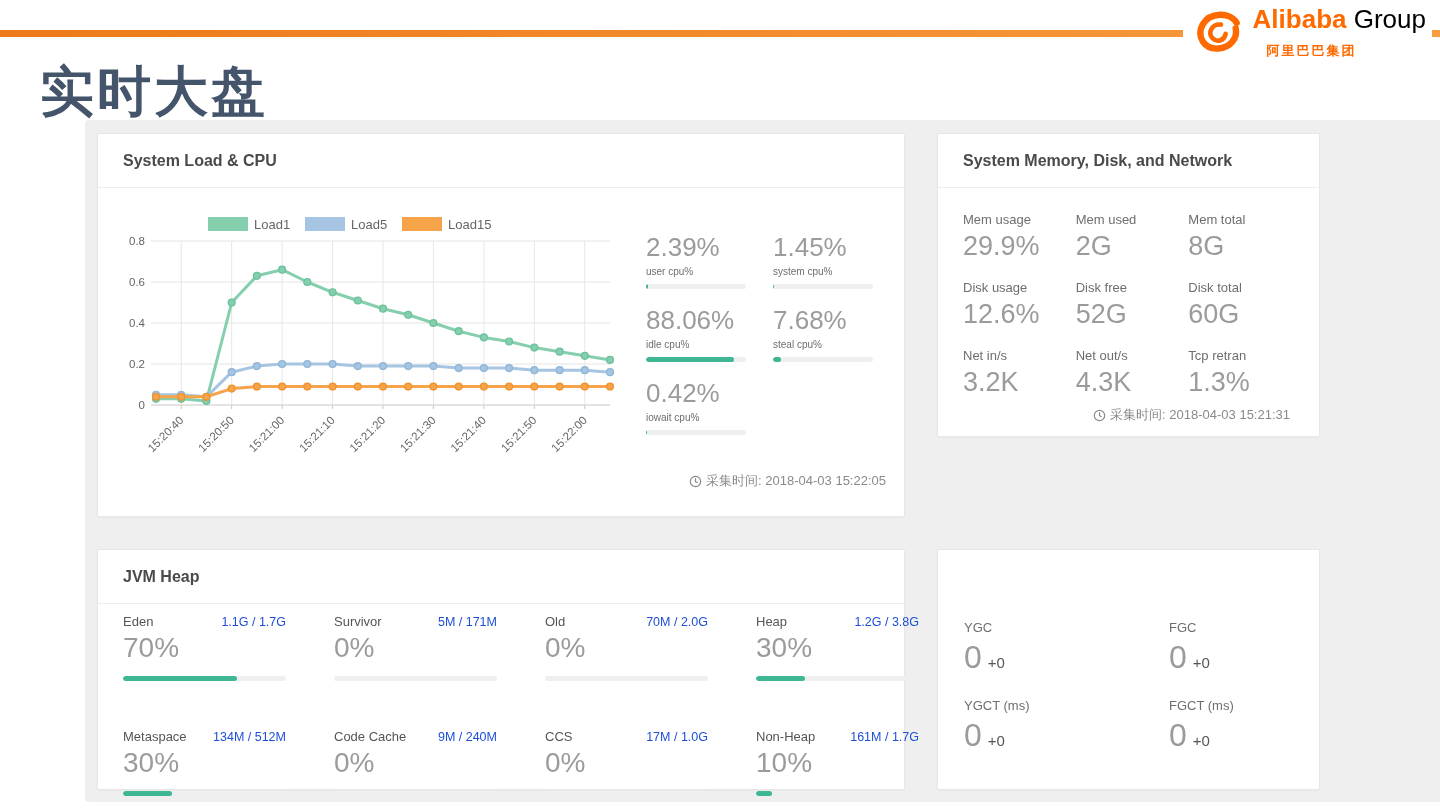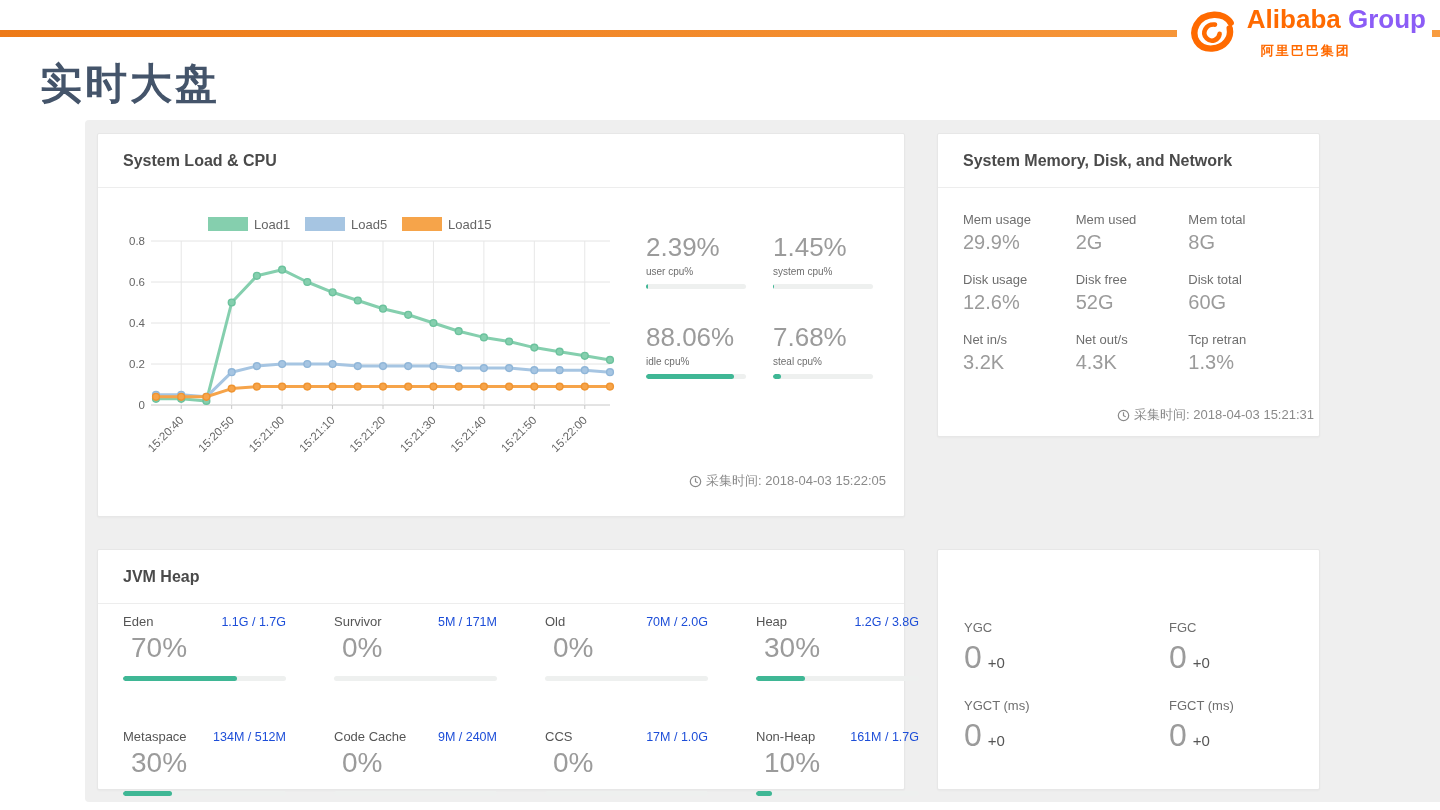--- a/index.html
+++ b/index.html
@@ -8,25 +8,25 @@
               font-family:"Liberation Sans", sans-serif; position:relative; }
 
   .top-bar { position:absolute; left:0; top:30px; width:1440px; height:7px;
              background:linear-gradient(90deg,#ed7a18,#f89c40); }
 
   .logo { position:absolute; right:8px; top:4px; display:flex; align-items:center;
           gap:4px; background:#fff; padding:2px 6px 4px 10px; z-index:5; }
   .logo-text-block { display:flex; flex-direction:column; line-height:1; }
   .logo-line1 { font-size:26px; }
   .logo-brand { color:#ff6a00; font-weight:bold; }
-  .logo-suffix { color:#8b5cf6; font-weight:bold; }
+  .logo-suffix { color:#000000; font-weight:normal; }
   .logo-cn { font-size:13px; font-weight:bold; color:#ff6a00; letter-spacing:2px;
              margin-top:12px; margin-left:14px; }
 
-  .page-title { position:absolute; left:40px; top:56px; font-size:42px; font-weight:bold;
+  .page-title { position:absolute; left:40px; top:56px; font-size:54px; font-weight:bold;
                 color:#44546a; letter-spacing:3px; }
 
   .dashboard { position:absolute; left:85px; top:120px; width:1384px; height:682px;
                background:#efefef; border-radius:4px; }
 
   .card { position:absolute; background:#fff; border:1px solid #e7e7e7; border-radius:2px;
           box-shadow:0 1px 2px rgba(0,0,0,0.03); }
   .card-load { left:12px; top:13px;  width:808px; height:384px; }
   .card-mem  { left:852px; top:13px; width:383px; height:304px; }
   .card-heap { left:12px; top:429px; width:808px; height:241px; }
@@ -37,44 +37,44 @@
   .info-icon { display:inline-block; width:15px; height:15px; border-radius:50%;
                background:#666; color:#fff; font-size:10px; font-weight:bold;
                line-height:15px; text-align:center; vertical-align:1px; margin-left:7px;
                font-family:"Liberation Serif", serif; font-style:italic; }
 
   
   .chart-wrap { position:absolute; left:0; top:75px; width:545px; height:270px; }
 
   
   .cpu-metrics { position:absolute; left:548px; top:98px; width:256px;
-                 display:grid; grid-template-columns:127px 123px; row-gap:33px; }
+                 display:grid; grid-template-columns:127px 123px; row-gap:16px; }
   .metric .value { font-size:26px; color:#9b9b9b; }
   .metric .label { font-size:10px; color:#6e6e6e; margin:3px 0 7px; }
   .bar-track { width:100px; height:5px; background:#eef0ef; border-radius:3px; overflow:hidden; }
   .bar-fill  { height:100%; background:#3fb795; border-radius:3px; }
 
   .collect-time { position:absolute; display:flex; align-items:center; gap:4px;
                   font-size:13px; color:#8a8a8a; }
   .card-load .collect-time { right:18px; top:338px; }
-  .card-mem  .collect-time { right:5px; top:272px; }
+  .card-mem  .collect-time { right:29px; top:272px; }
 
   
   .mem-grid { position:absolute; left:25px; top:78px; width:338px;
               display:grid; grid-template-columns:1fr 1fr 1fr; row-gap:18px; }
   .stat .label { font-size:13px; color:#6e6e6e; }
-  .stat .value { font-size:20px; color:#9b9b9b; margin-top:4px; }
+  .stat .value { font-size:27px; color:#9b9b9b; margin-top:4px; }
 
   
   .heap-grid { position:absolute; left:25px; top:64px; width:765px;
                display:grid; grid-template-columns:repeat(4,163px); column-gap:33px; row-gap:12px;gap:48px; }
   .heap-cell .cell-head { display:flex; justify-content:space-between; align-items:baseline; }
   .heap-cell .hname { font-size:13px; color:#555; }
   .heap-cell .hdetail { font-size:12.5px; color:#1d4ed8; }
-  .heap-cell .pct { font-size:28px; color:#9b9b9b; margin:3px 8px 12px; }
+  .heap-cell .pct { font-size:28px; color:#9b9b9b; margin:3px 0 12px; }
   .heap-cell .bar-track { width:163px; }
 
   
   .gc-grid { position:absolute; left:26px; top:70px; width:330px;
              display:grid; grid-template-columns:205px 125px; row-gap:22px; }
   .gc-cell .label { font-size:13px; color:#6e6e6e; }
   .gc-cell .vrow { margin-top:4px; display:flex; align-items:baseline; }
   .gc-cell .big { font-size:32px; color:#9b9b9b; }
   .gc-cell .delta { font-size:15px; color:#555; margin-left:6px; }
 </style>
@@ -231,20 +231,27 @@
             <div class="bar-fill" style="width: 88.06%;"></div>
           </div>
       </div>
       <div class="metric">
         <div class="value">7.68%</div>
         <div class="label">steal cpu%</div>
         <div class="bar-track">
             <div class="bar-fill" style="width: 7.68%;"></div>
           </div>
       </div>
+      <div class="metric">
+        <div class="value">0.42%</div>
+        <div class="label">iowait cpu%</div>
+        <div class="bar-track">
+            <div class="bar-fill" style="width: 0.42%;"></div>
+          </div>
+      </div>
     </div>
 
     <div class="collect-time">
       <svg width="13" height="13" viewBox="0 0 14 14">
         <circle cx="7" cy="7" r="5.6" fill="none" stroke="#8a8a8a" stroke-width="1.3"></circle>
         <path d="M7 3.6v3.6l2.4 1.2" fill="none" stroke="#8a8a8a" stroke-width="1.3"></path>
       </svg>
       <span>采集时间: 2018-04-03 15:22:05</span>
     </div>
   </div>

